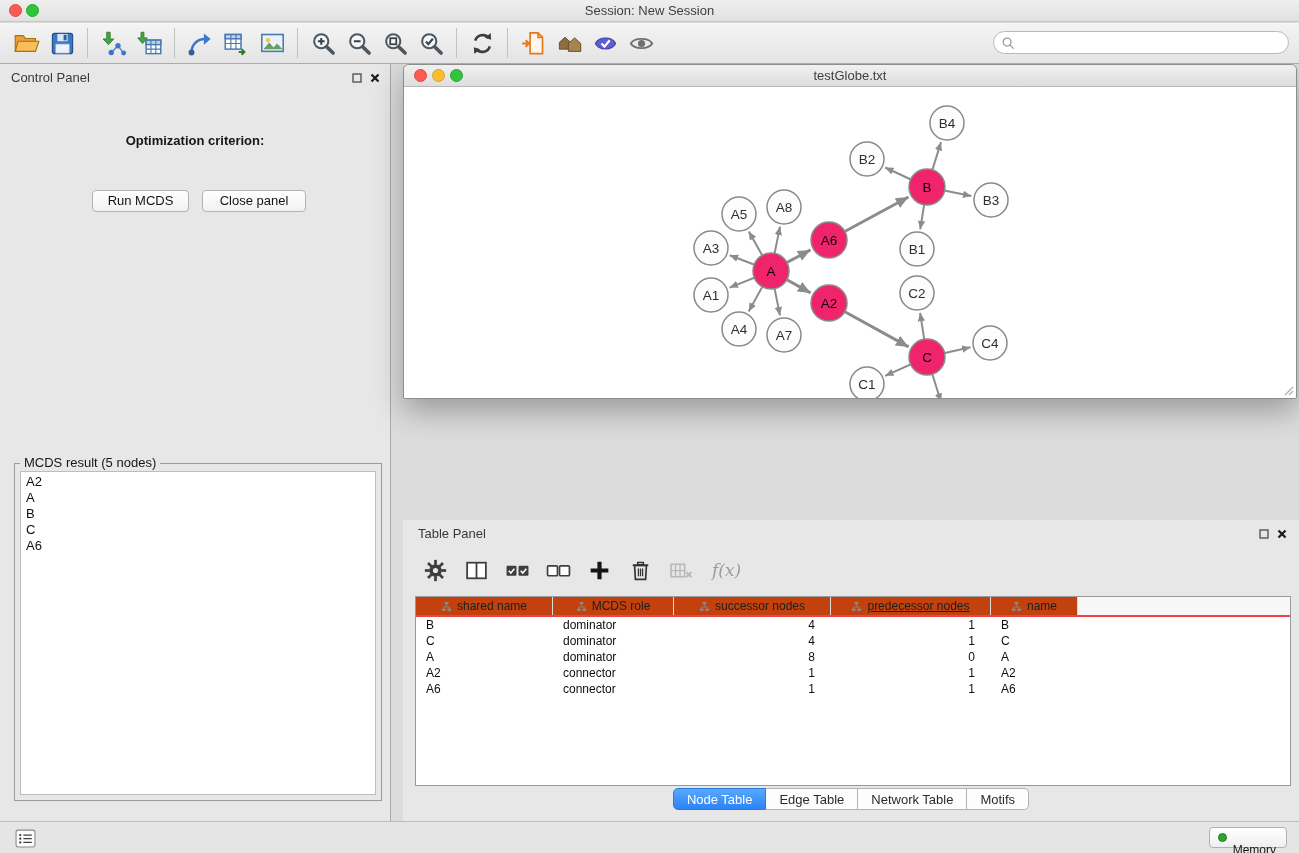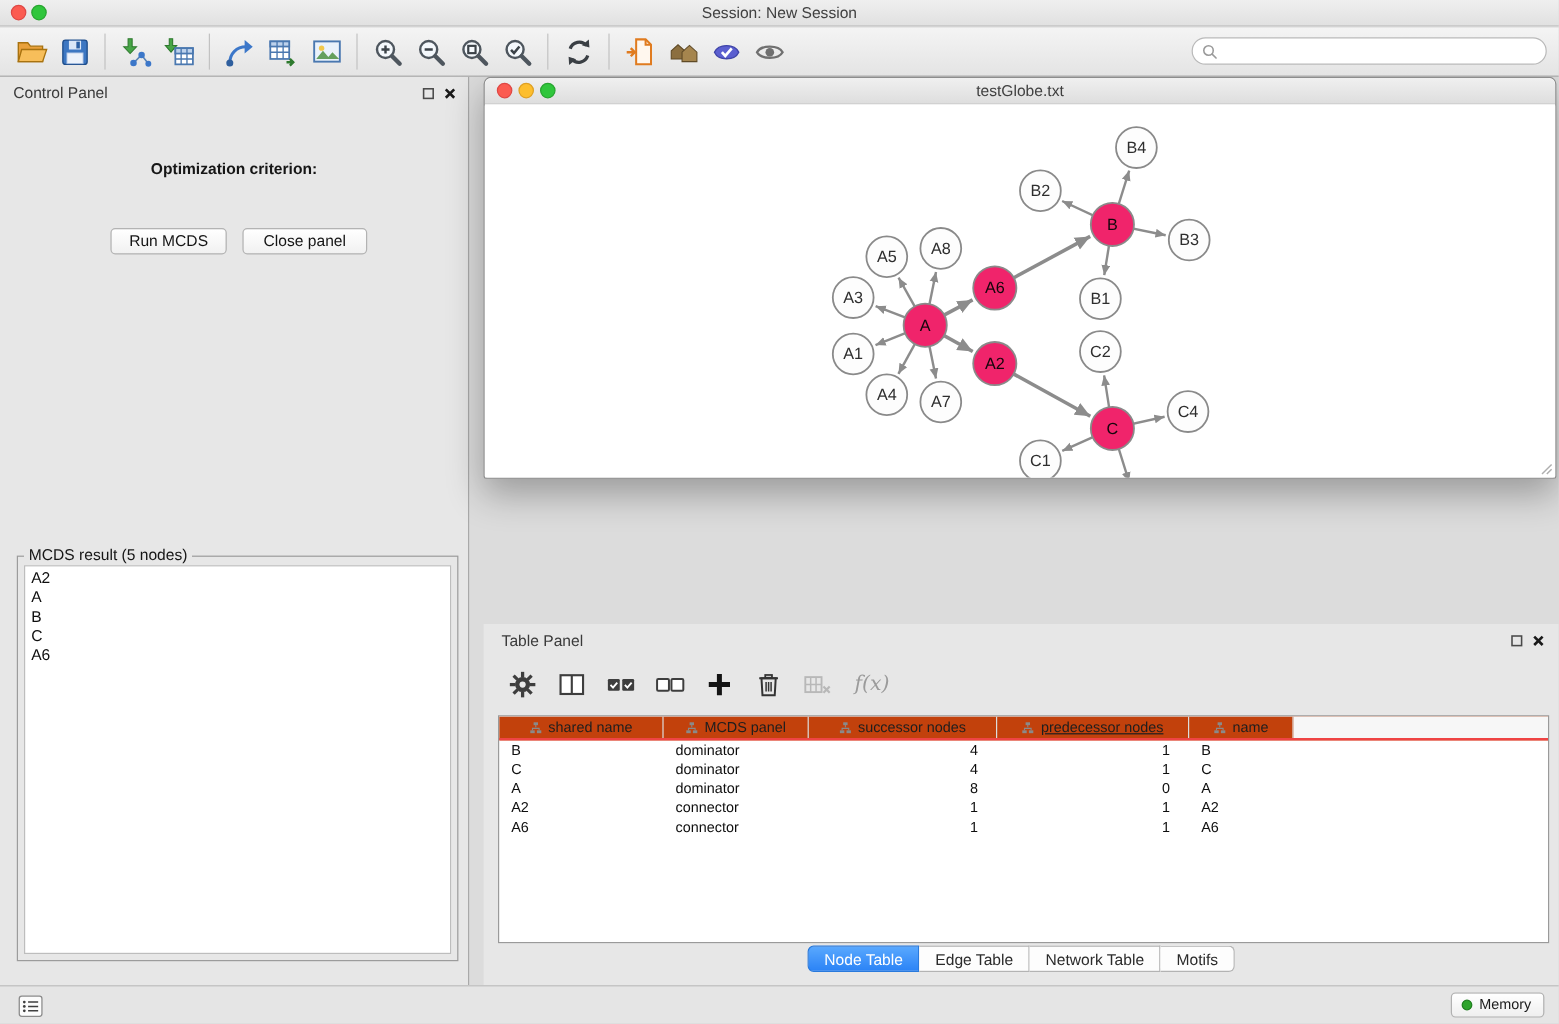--- a/index.html
+++ b/index.html
@@ -70,21 +70,21 @@
   .th.filler{flex:1;border-right:none;background:#F7F7F7}
   .hdr-ico{width:11px;height:11px;flex:0 0 auto}
   .td{padding:0 10px;color:#0E0E0E;font-size:12px;white-space:nowrap;overflow:hidden}
   .td.r{text-align:right;padding-right:16px}
   .td.filler{flex:1}
   .tp-tabs{position:absolute;left:0;right:0;top:268px}
 
   
   .statusbar{position:absolute;left:0;top:821px;width:1299px;height:32px;background:#E5E5E5;border-top:1px solid #BEBEBE;z-index:5}
   .status-list-btn{position:absolute;left:12px;top:6px;width:26px;height:20px;display:flex;align-items:center;justify-content:center}
-  .memory-btn{position:absolute;right:12px;top:5px;height:21px;padding:0 10px 0 23px;background:linear-gradient(#FFFFFF,#EFEFEF);border:1px solid #B1B1B1;border-radius:4px;font-size:12px;line-height:19px;color:#1A1A1A}
+  .memory-btn{position:absolute;right:12px;top:5px;height:21px;padding:13px 10px 0 23px;background:linear-gradient(#FFFFFF,#EFEFEF);border:1px solid #B1B1B1;border-radius:4px;font-size:12px;line-height:19px;color:#1A1A1A}
   .memory-dot{position:absolute;left:8px;top:5px;width:9px;height:9px;border-radius:50%;background:#2EA42C;border:1px solid #1E7E1E}
 </style>
 </head>
 <body>
 
 <div class="titlebar">
   <span class="tl tl-red" style="left:9px"></span>
   <span class="tl tl-green" style="left:26px"></span>
   <div class="win-title">Session: New Session</div>
 </div>
@@ -466,21 +466,21 @@
           </svg>
           <span>shared name</span>
         </div>
         <div class="th" style="width: 121px;">
           <svg class="hdr-ico" viewBox="0 0 12 12">
             <path d="M6 3.5v2M3 8.3V6.5h6v1.8" fill="none" stroke="#8A8A8A"></path>
             <rect x="4" y="1" width="4" height="2.6" fill="#8A8A8A"></rect>
             <rect x="1" y="8.3" width="4" height="2.6" fill="#8A8A8A"></rect>
             <rect x="7" y="8.3" width="4" height="2.6" fill="#8A8A8A"></rect>
           </svg>
-          <span>MCDS panel</span>
+          <span>MCDS role</span>
         </div>
         <div class="th" style="width: 157px;">
           <svg class="hdr-ico" viewBox="0 0 12 12">
             <path d="M6 3.5v2M3 8.3V6.5h6v1.8" fill="none" stroke="#8A8A8A"></path>
             <rect x="4" y="1" width="4" height="2.6" fill="#8A8A8A"></rect>
             <rect x="1" y="8.3" width="4" height="2.6" fill="#8A8A8A"></rect>
             <rect x="7" y="8.3" width="4" height="2.6" fill="#8A8A8A"></rect>
           </svg>
           <span>successor nodes</span>
         </div>

